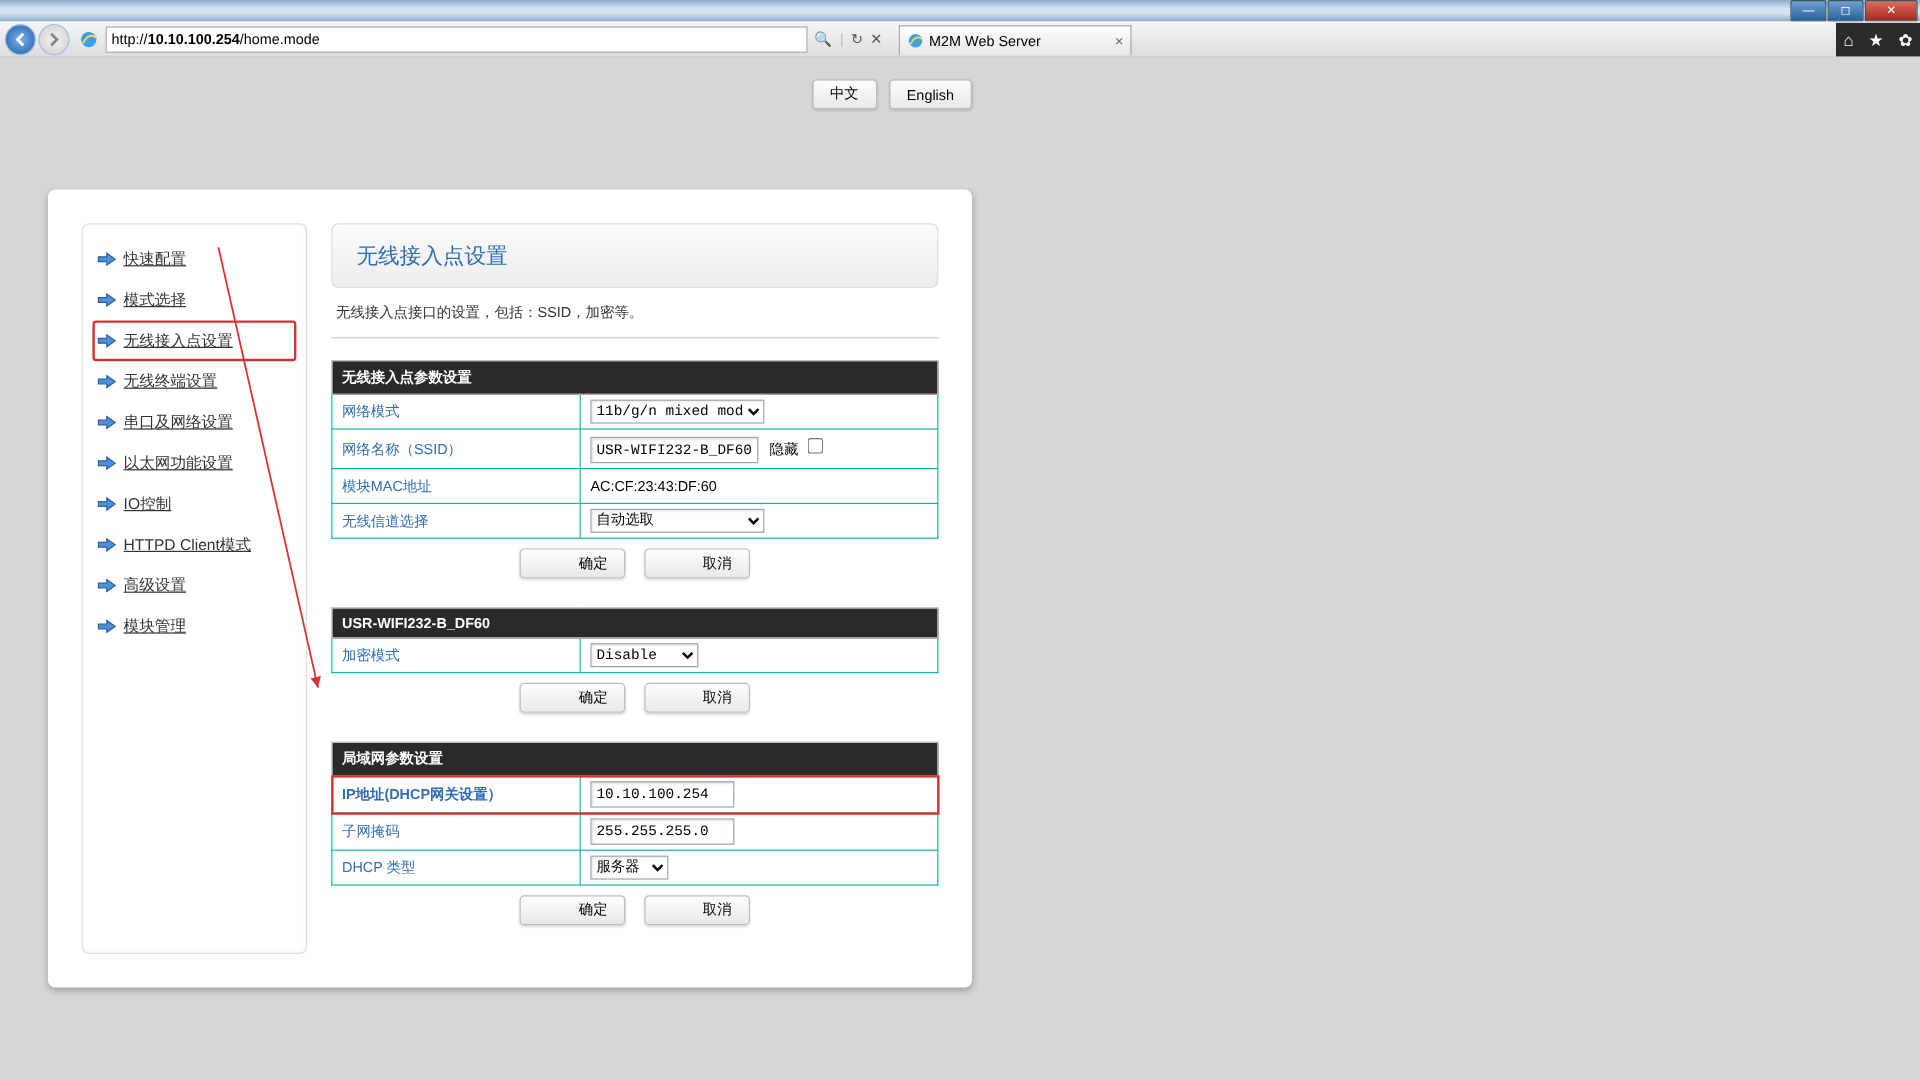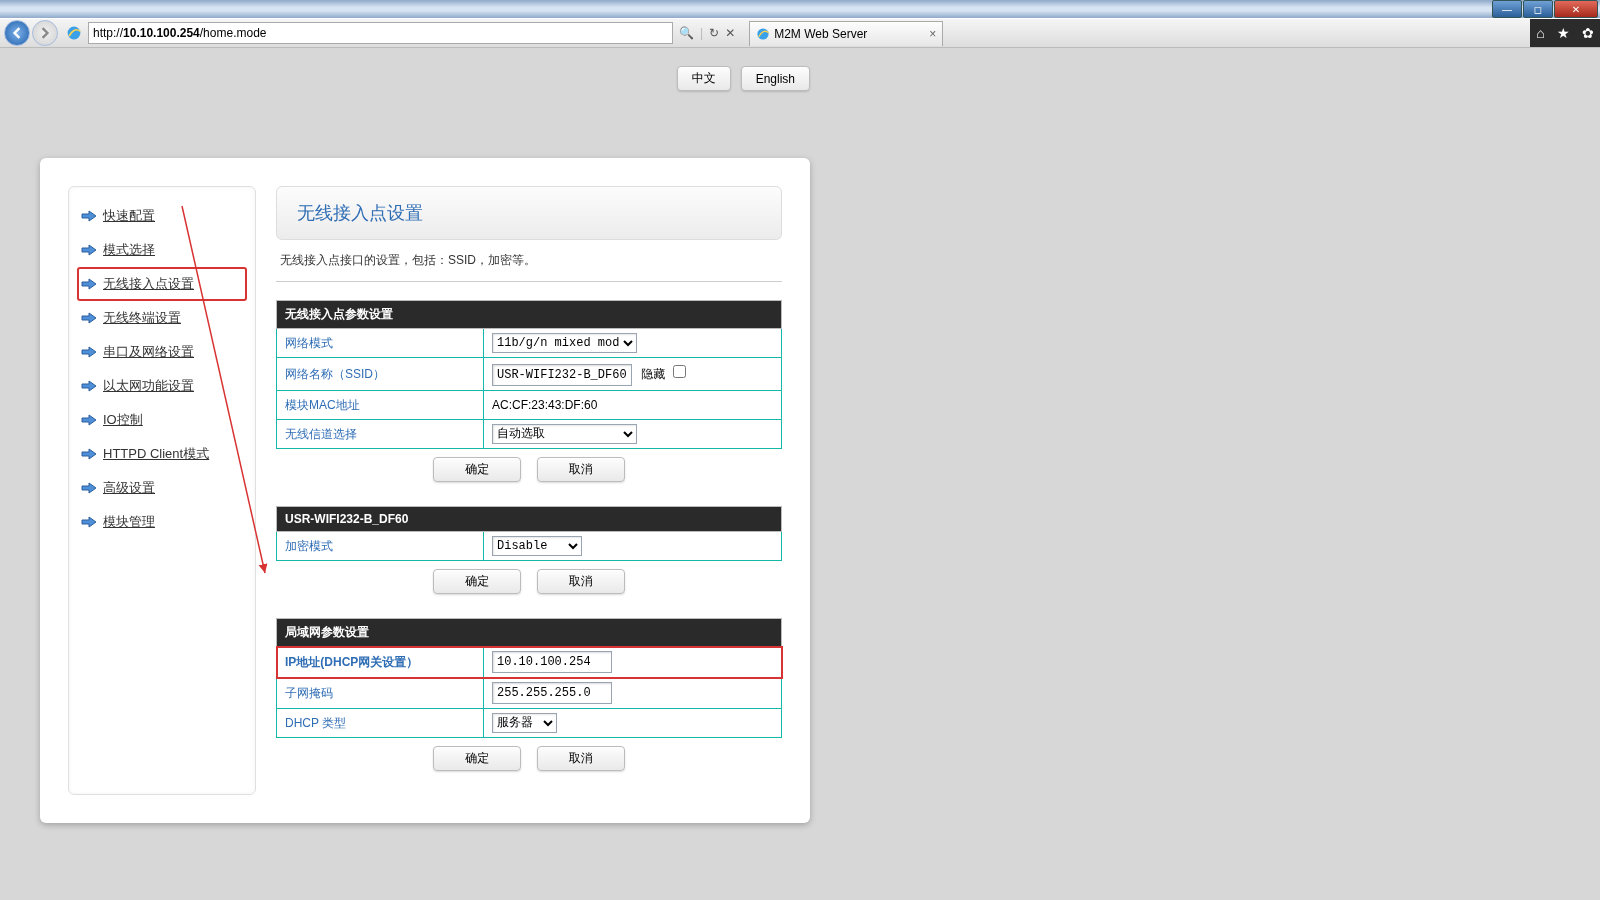--- a/index.html
+++ b/index.html
@@ -46,21 +46,21 @@
   
   .cfg-table { width:100%; border-collapse:collapse; margin-bottom:8px;border-radius:28px;}
   .cfg-table thead th { background:#2a2a2a; color:#fff; font-weight:bold; text-align:left; padding:5px 8px; font-size:12px; border:1px solid #bbb;}
   .cfg-table td { border:1px solid #14b8a6; padding:4px 8px; font-size:12px; vertical-align:middle; height:20px;}
   .cfg-table td.label { color:#2f6db5; width:190px;}
   .cfg-table td.labelbold { color:#2f6db5; font-weight:bold; width:190px;}
   .inp { font-family:"Courier New",monospace; font-size:12px; border:1px solid #9aa5b1; padding:1px 4px; height:18px; box-shadow:inset 1px 1px 2px rgba(0,0,0,.15);}
   .sel { font-family:"Courier New",monospace; font-size:12px; border:1px solid #9aa5b1; height:20px; background:#fff; box-shadow:inset 1px 1px 2px rgba(0,0,0,.1);}
   .inline-lbl{ font-size:12px; margin-left:6px;}
   .btn-row { text-align:center; margin:8px 0 24px 0;}
-  .btn-row .btn-plain{ width:88px; margin:0 6px;}
+  .btn-row .btn-plain{ width:88px; margin:0 6px;text-align:right;}
   .redbox { outline:2px solid #d83333; outline-offset:-1px;}
   
   .anno-svg { position:absolute; left:0; top:0; pointer-events:none; }
 </style>
 </head>
 <body>
 
 <div class="win-titlebar">
   <div class="win-btns">
     <div class="win-btn win-min">

